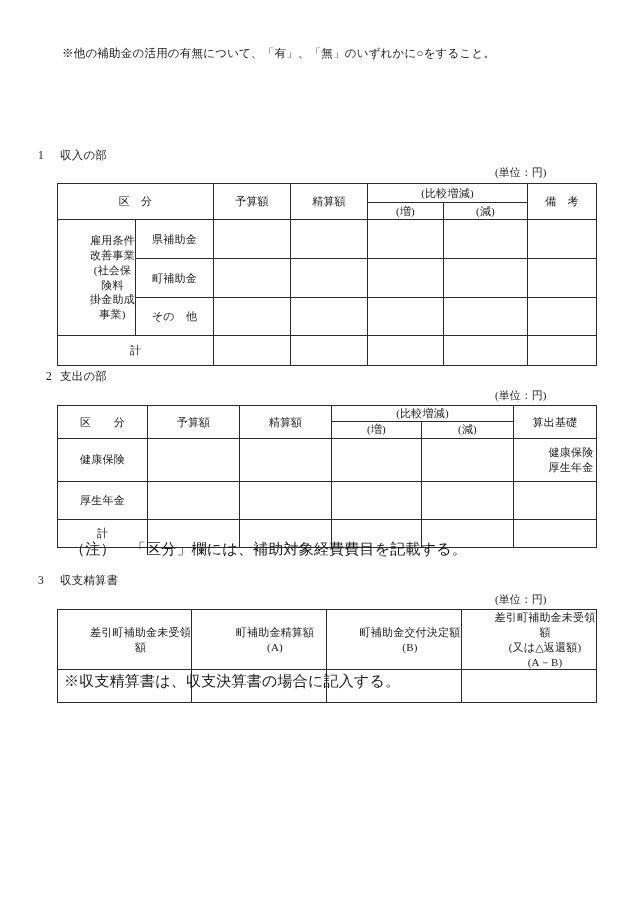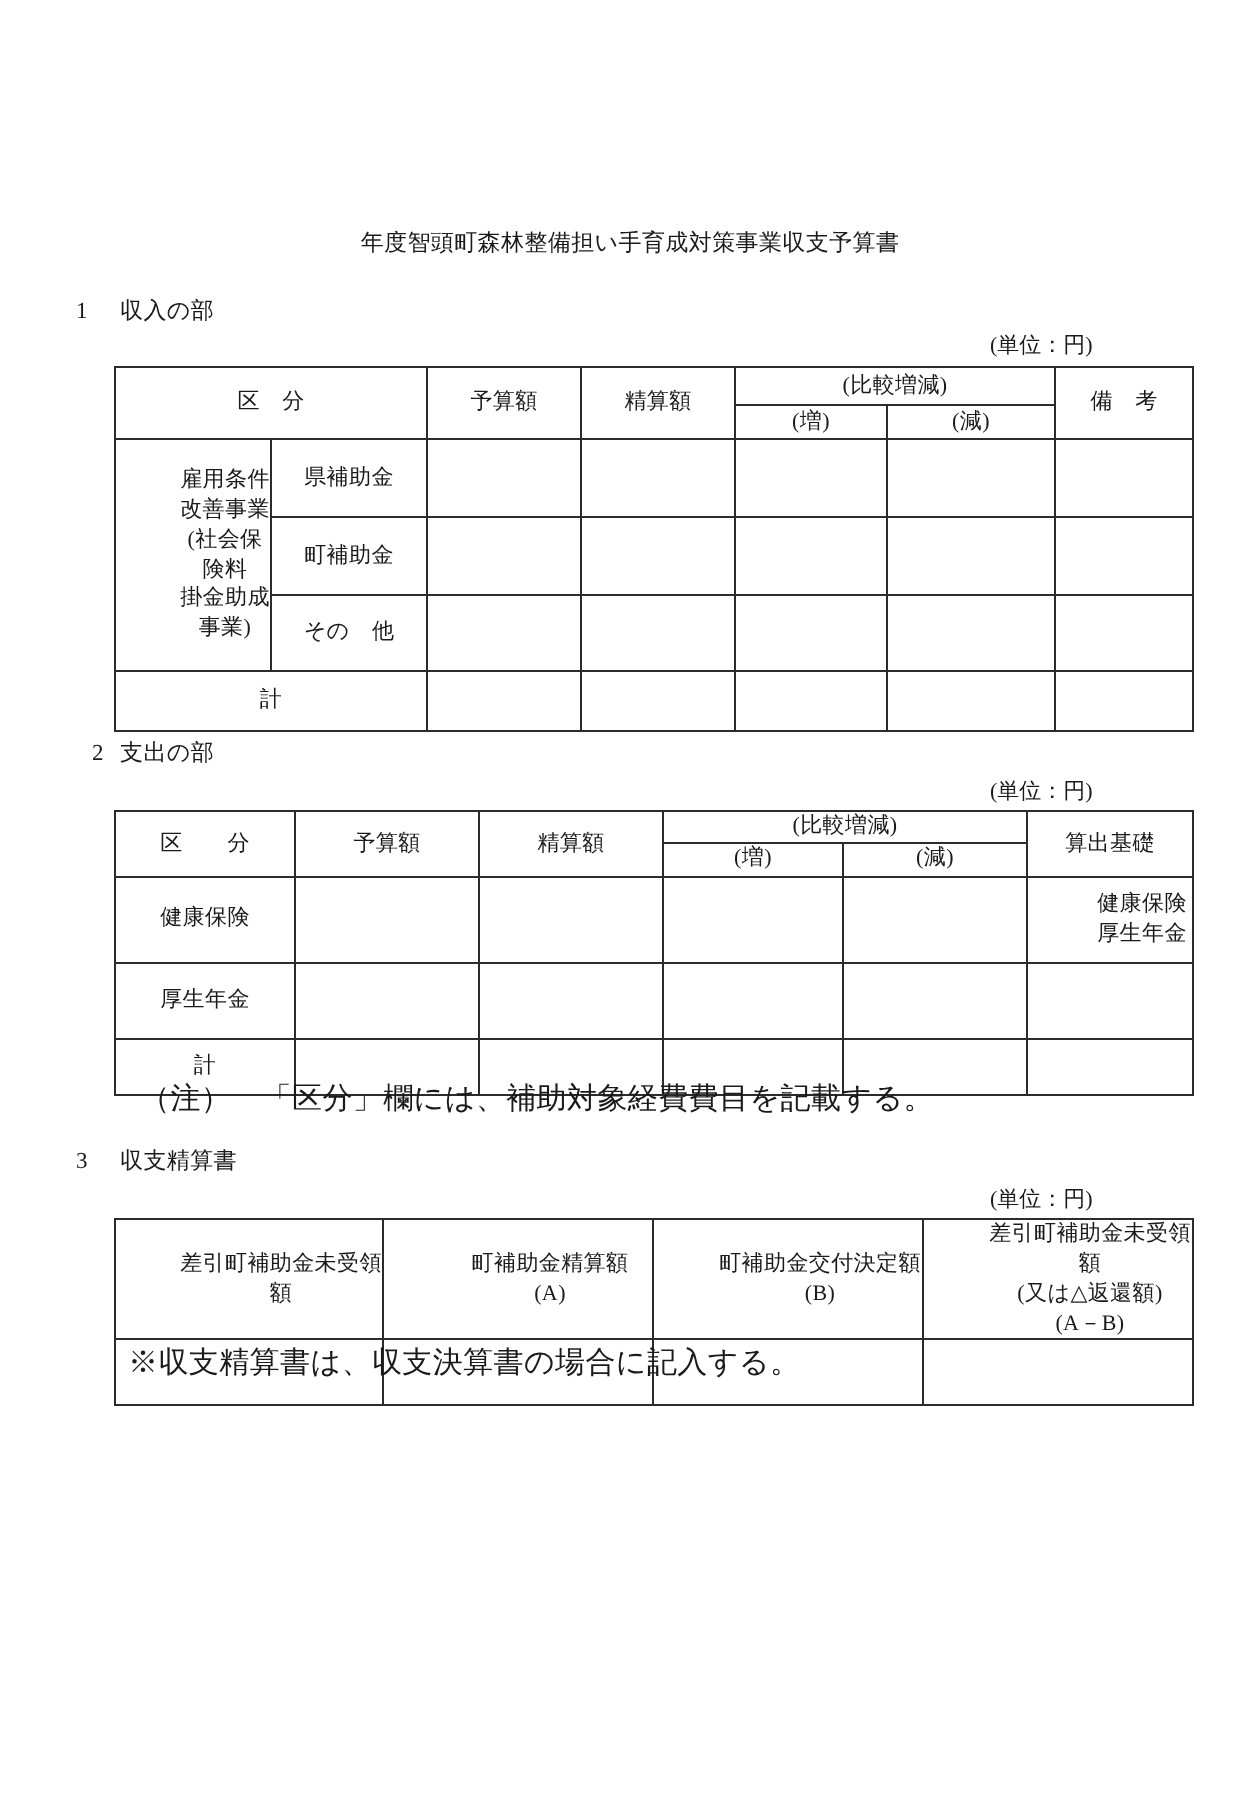--- a/index.html
+++ b/index.html
@@ -111,22 +111,22 @@
   .lbl-mid-low {
     vertical-align: middle;
     padding-top: 10px;
   }
 </style>
 </head>
 <body>
 
 <div class="page">
 
-
-  <div class="doc-title">年度智頭町森林整備担い手育成対策事業収支予算書</div>
+  <div class="note-top">※他の補助金の活用の有無について、「有」、「無」のいずれかに○をすること。</div>
+
 
   <div class="section-head" style="left:38px; top:148px;">
     <span class="section-num">1</span><span>収入の部</span>
   </div>
 
   <div class="unit-label" style="left:495px; top:165px;">(単位：円)</div>
 
   <table class="grid" style="left:57px; top:183px; width:539px;">
     <colgroup>
       <col style="width:78px">

